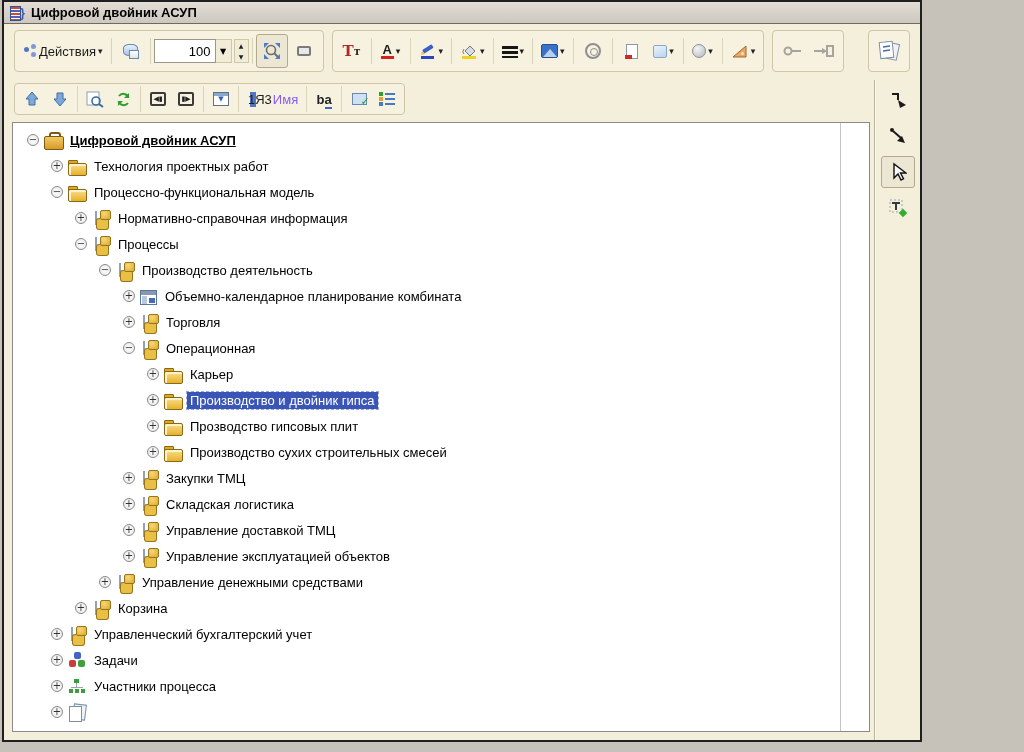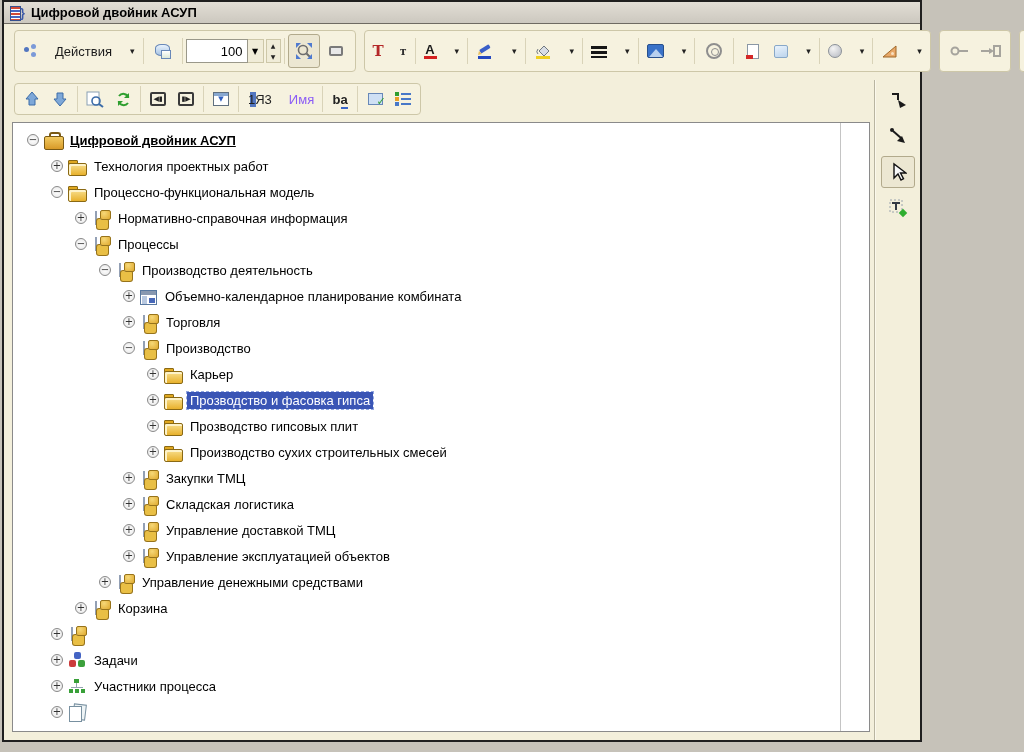--- a/index.html
+++ b/index.html
@@ -9,21 +9,21 @@
   .titlebar{height:22px;flex:none;display:flex;align-items:center;gap:6px;padding:1px 6px;background:linear-gradient(#e2ded5,#ccc8bf);border-bottom:1px solid #6e6a62;font-size:13px;font-weight:bold;color:#000}
   .tico{width:15px;height:16px;position:relative;flex:none}
   .tico::before{content:"";position:absolute;left:0;top:1px;width:9px;height:13px;border:1px solid #35508f;background:repeating-linear-gradient(#d24a38 0 2px,#fff 2px 3px,#4766c0 3px 5px,#fff 5px 6px)}
   .tico::after{content:"}";position:absolute;right:0;top:0;color:#3a58a8;font-weight:bold;font-size:12px;line-height:16px}
   
   .toolbar1{flex:none;height:56px;display:flex;align-items:center;gap:8px;padding:6px 10px 8px 10px;background:#f3efdb}
   .toolbar2{flex:none;height:40px;display:flex;align-items:center;padding:2px 10px 4px 10px;background:#f3efdb}
   .tb-group{display:flex;align-items:center;border:1px solid #cdc7a8;border-radius:4px;background:#f6f2df;padding:2px 3px;height:42px}
   .toolbar2 .tb-group{height:32px}
   .sep{width:1px;height:26px;background:#d9d3b8;margin:0 3px;flex:none}
-  .tbtn{min-width:32px;height:34px;display:flex;align-items:center;justify-content:center;gap:16px;padding:0 4px;border:1px solid transparent;border-radius:3px;color:#222;flex:none}
+  .tbtn{min-width:32px;height:34px;display:flex;align-items:center;justify-content:center;gap:0;padding:0 4px;border:1px solid transparent;border-radius:3px;color:#222;flex:none}
   .toolbar2 .tbtn{height:26px;min-width:28px}
   .tbtn.pressed{border:1px solid #b2aa8c;background:#ece7d2}
   .tbtn.disabled{opacity:.95}
   .lbl{font-size:13px;color:#1a1a1a;white-space:nowrap}
   .dd::after{content:"▾";font-family:"DejaVu Sans",sans-serif;font-size:9px;color:#222;margin-left:2px}
   .zoom-box{display:flex;align-items:flex-end}
   .zoom-input{width:62px;height:24px;border:1px solid #9a988a;background:#fff;text-align:right;padding:0 4px;font-size:13px;font-family:"Liberation Sans",sans-serif}
   .zoom-dd{width:16px;height:24px;border:1px solid #cdc7a8;border-left:none;display:flex;align-items:center;justify-content:center;font-size:8px;font-family:"DejaVu Sans",sans-serif;background:#f0ecd8}
   .spin{width:15px;height:24px;display:flex;flex-direction:column;border:1px solid #cdc7a8;margin-left:2px;background:#f0ecd8}
   .spin span{flex:1;font-size:6px;line-height:11px;text-align:center;font-family:"DejaVu Sans",sans-serif;color:#222}
@@ -319,31 +319,31 @@
               <span class="tl">Объемно-календарное планирование комбината</span>
             </div>
             <div class="trow" style="padding-left: 110px;">
               <span class="exp">+</span>
               <span class="ti ti-node"></span>
               <span class="tl">Торговля</span>
             </div>
             <div class="trow" style="padding-left: 110px;">
               <span class="exp">−</span>
               <span class="ti ti-node"></span>
-              <span class="tl">Производство</span>
+              <span class="tl">Операционная</span>
             </div>
             <div class="trow" style="padding-left: 134px;">
               <span class="exp">+</span>
               <span class="ti ti-folder"></span>
               <span class="tl">Карьер</span>
             </div>
             <div class="trow" style="padding-left: 134px;">
               <span class="exp">+</span>
               <span class="ti ti-folder"></span>
-              <span class="tl sel">Прозводство и фасовка гипса</span>
+              <span class="tl sel">Производство и двойник гипса</span>
             </div>
             <div class="trow" style="padding-left: 134px;">
               <span class="exp">+</span>
               <span class="ti ti-folder"></span>
               <span class="tl">Прозводство гипсовых плит</span>
             </div>
             <div class="trow" style="padding-left: 134px;">
               <span class="exp">+</span>
               <span class="ti ti-folder"></span>
               <span class="tl">Производство сухих строительных смесей</span>
@@ -374,20 +374,21 @@
               <span class="tl">Управление денежными средствами</span>
             </div>
             <div class="trow" style="padding-left: 62px;">
               <span class="exp">+</span>
               <span class="ti ti-node"></span>
               <span class="tl">Корзина</span>
             </div>
             <div class="trow" style="padding-left: 38px;">
               <span class="exp">+</span>
               <span class="ti ti-node"></span>
+              <span class="tl">Управленческий бухгалтерский учет</span>
             </div>
             <div class="trow" style="padding-left: 38px;">
               <span class="exp">+</span>
               <span class="ti ti-people"></span>
               <span class="tl">Задачи</span>
             </div>
             <div class="trow" style="padding-left: 38px;">
               <span class="exp">+</span>
               <span class="ti ti-orgchart"></span>
               <span class="tl">Участники процесса</span>

